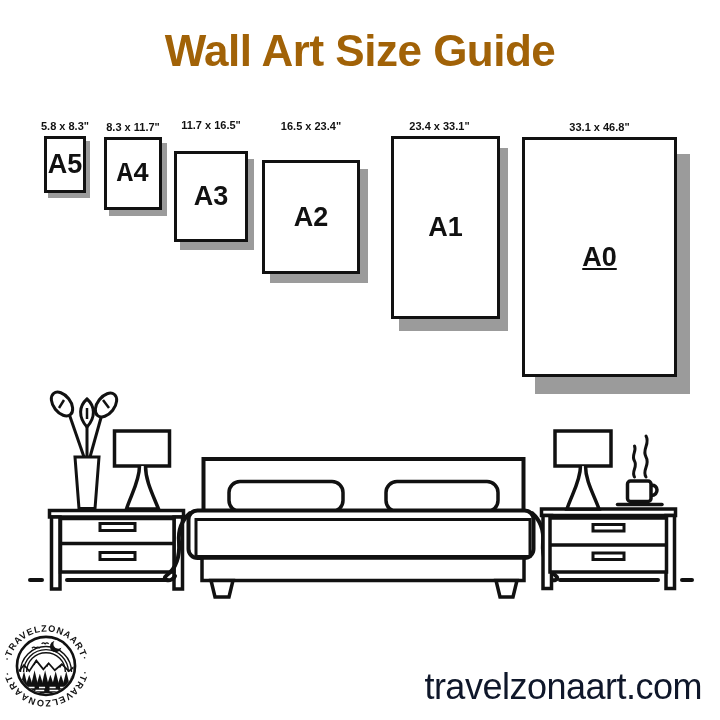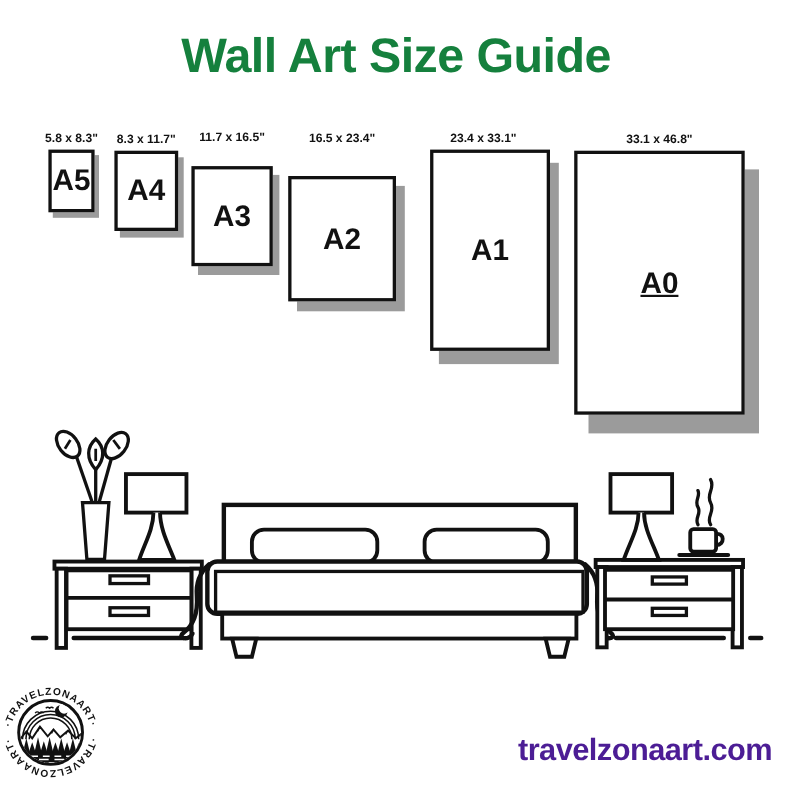--- a/index.html
+++ b/index.html
@@ -2,53 +2,53 @@
 <html><head>
 <meta charset="utf-8">
 <style>
   html,body{margin:0;padding:0;background:#fff;}
   #canvas{
     position:relative;width:720px;height:720px;background:#ffffff;overflow:hidden;
     font-family:"Liberation Sans", sans-serif;color:#111;
   }
   .page-title{
     position:absolute;top:26px;left:0;width:720px;text-align:center;
-    font-size:44px;font-weight:700;letter-spacing:-0.5px;color:#15803d;
+    font-size:44px;font-weight:700;letter-spacing:-0.5px;color:#a16207;
   }
   
   .frame-group{position:absolute;box-sizing:border-box;}
   .dims{
     position:absolute;bottom:100%;left:50%;transform:translateX(-50%);
     margin-bottom:4px;font-size:11px;font-weight:700;white-space:nowrap;color:#111;
   }
   .frame{
     position:absolute;inset:0;background:#fff;border:3px solid #111;box-sizing:border-box;
     display:flex;align-items:center;justify-content:center;
     font-size:27px;font-weight:700;color:#111;
   }
   .p-a5{left:44px;top:136px;width:42px;height:57px;}
   .p-a5 .frame{box-shadow:4px 5px 0 #9b9b9b;}
   .p-a4{left:104px;top:137px;width:58px;height:73px;}
-  .p-a4 .frame{box-shadow:5px 6px 0 #9b9b9b;}
+  .p-a4 .frame{box-shadow:5px 6px 0 #9b9b9b;font-family:Liberation Mono, monospace;}
   .p-a3{left:174px;top:135px;width:74px;height:107px;}
   .p-a3 .frame{box-shadow:6px 8px 0 #9b9b9b;margin-top:16px;}
   .p-a2{left:262px;top:136px;width:98px;height:138px;}
   .p-a2 .frame{box-shadow:8px 9px 0 #9b9b9b;margin-top:24px;}
   .p-a1{left:379px;top:136px;width:121px;height:183px;}
   .p-a1 .frame{box-shadow:8px 12px 0 #9b9b9b;margin-left:12px;}
   .p-a0{left:522px;top:137px;width:155px;height:240px;}
   .p-a0 .frame{box-shadow:13px 17px 0 #9b9b9b;text-decoration:underline;}
   
   .bedroom{position:absolute;left:0;top:378px;width:720px;height:232px;}
   
   .badge{position:absolute;left:2px;top:619px;width:88px;height:92px;}
   .badge text{font-family:"Liberation Sans", sans-serif;font-weight:700;}
   .website{
     position:absolute;top:666px;right:18px;
-    font-size:28px;font-weight:700;letter-spacing:-0.5px;color:#4c1d95;
+    font-size:36px;font-weight:400;letter-spacing:-0.5px;color:#0f172a;
   }
 </style>
 </head>
 <body>
 
 <div id="canvas">
 
   <div class="page-title">Wall Art Size Guide</div>
 
   <div class="frame-group p-a5">

